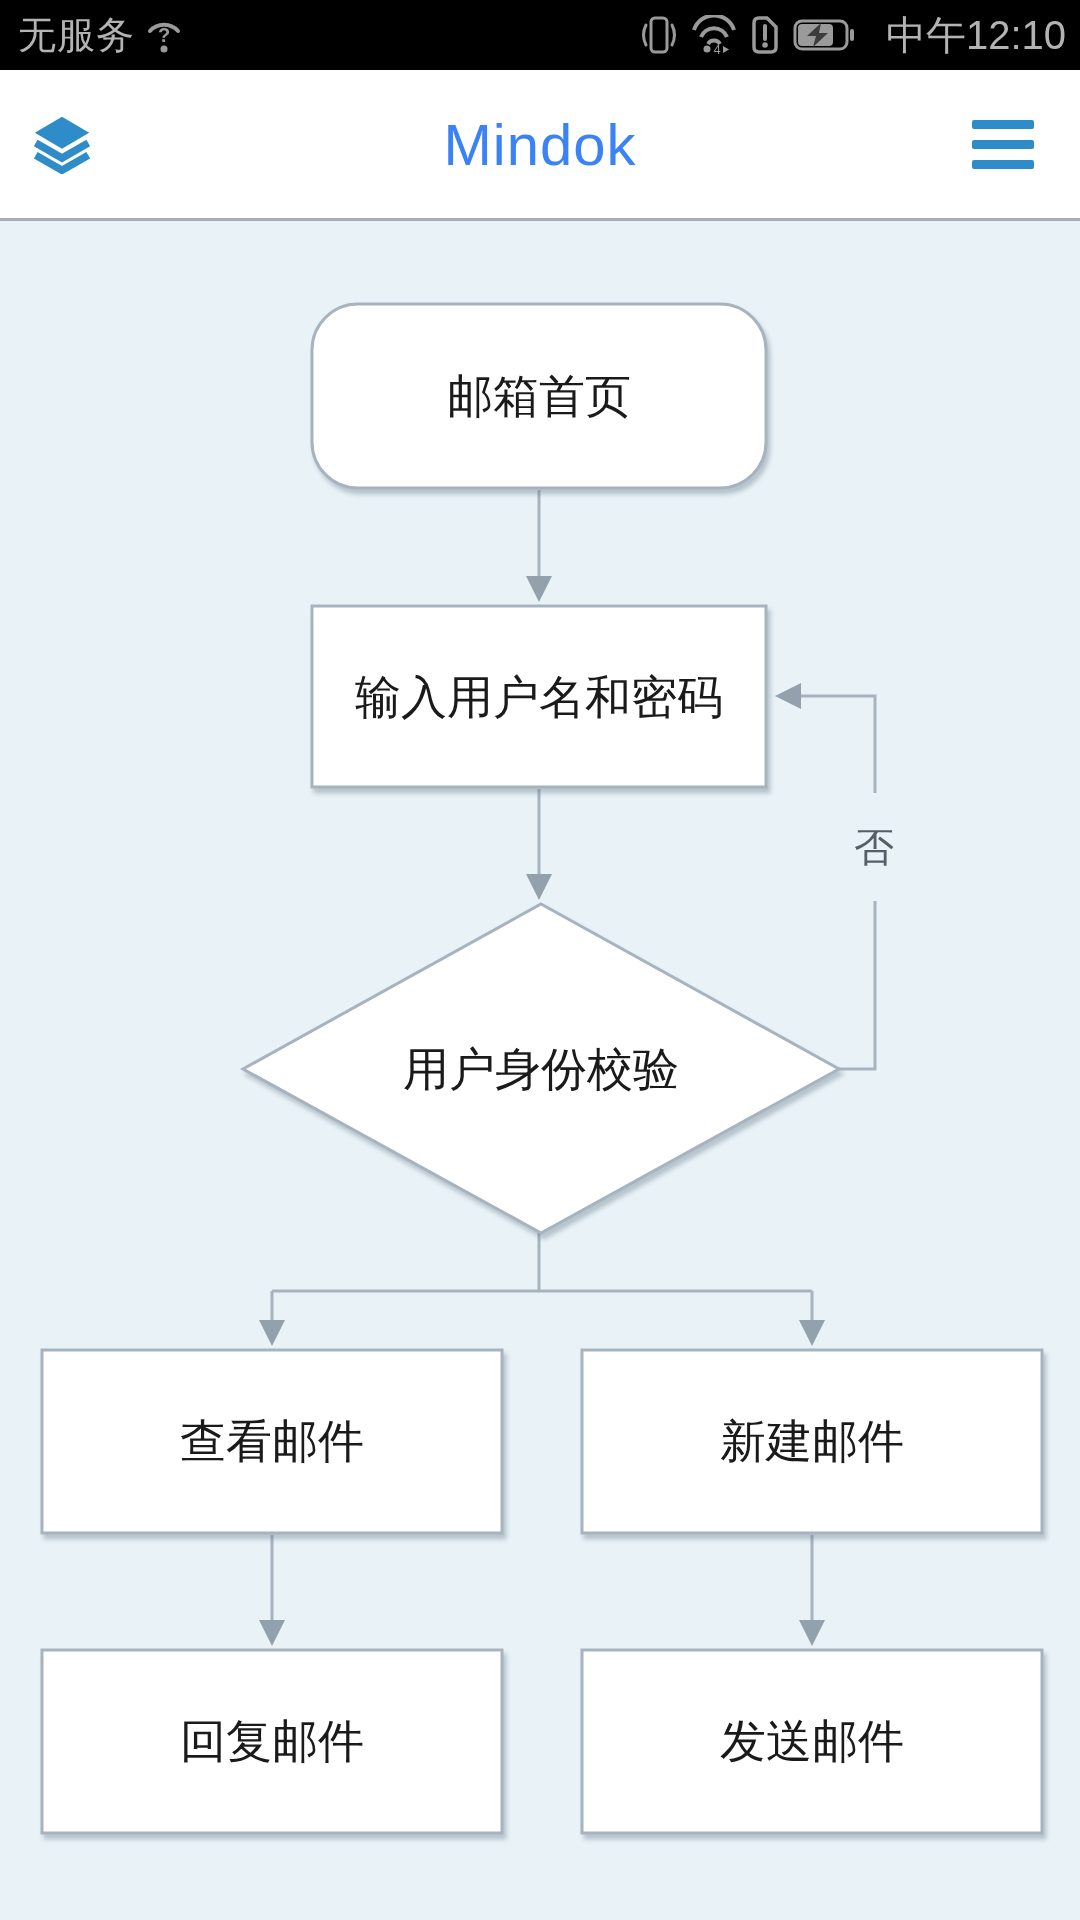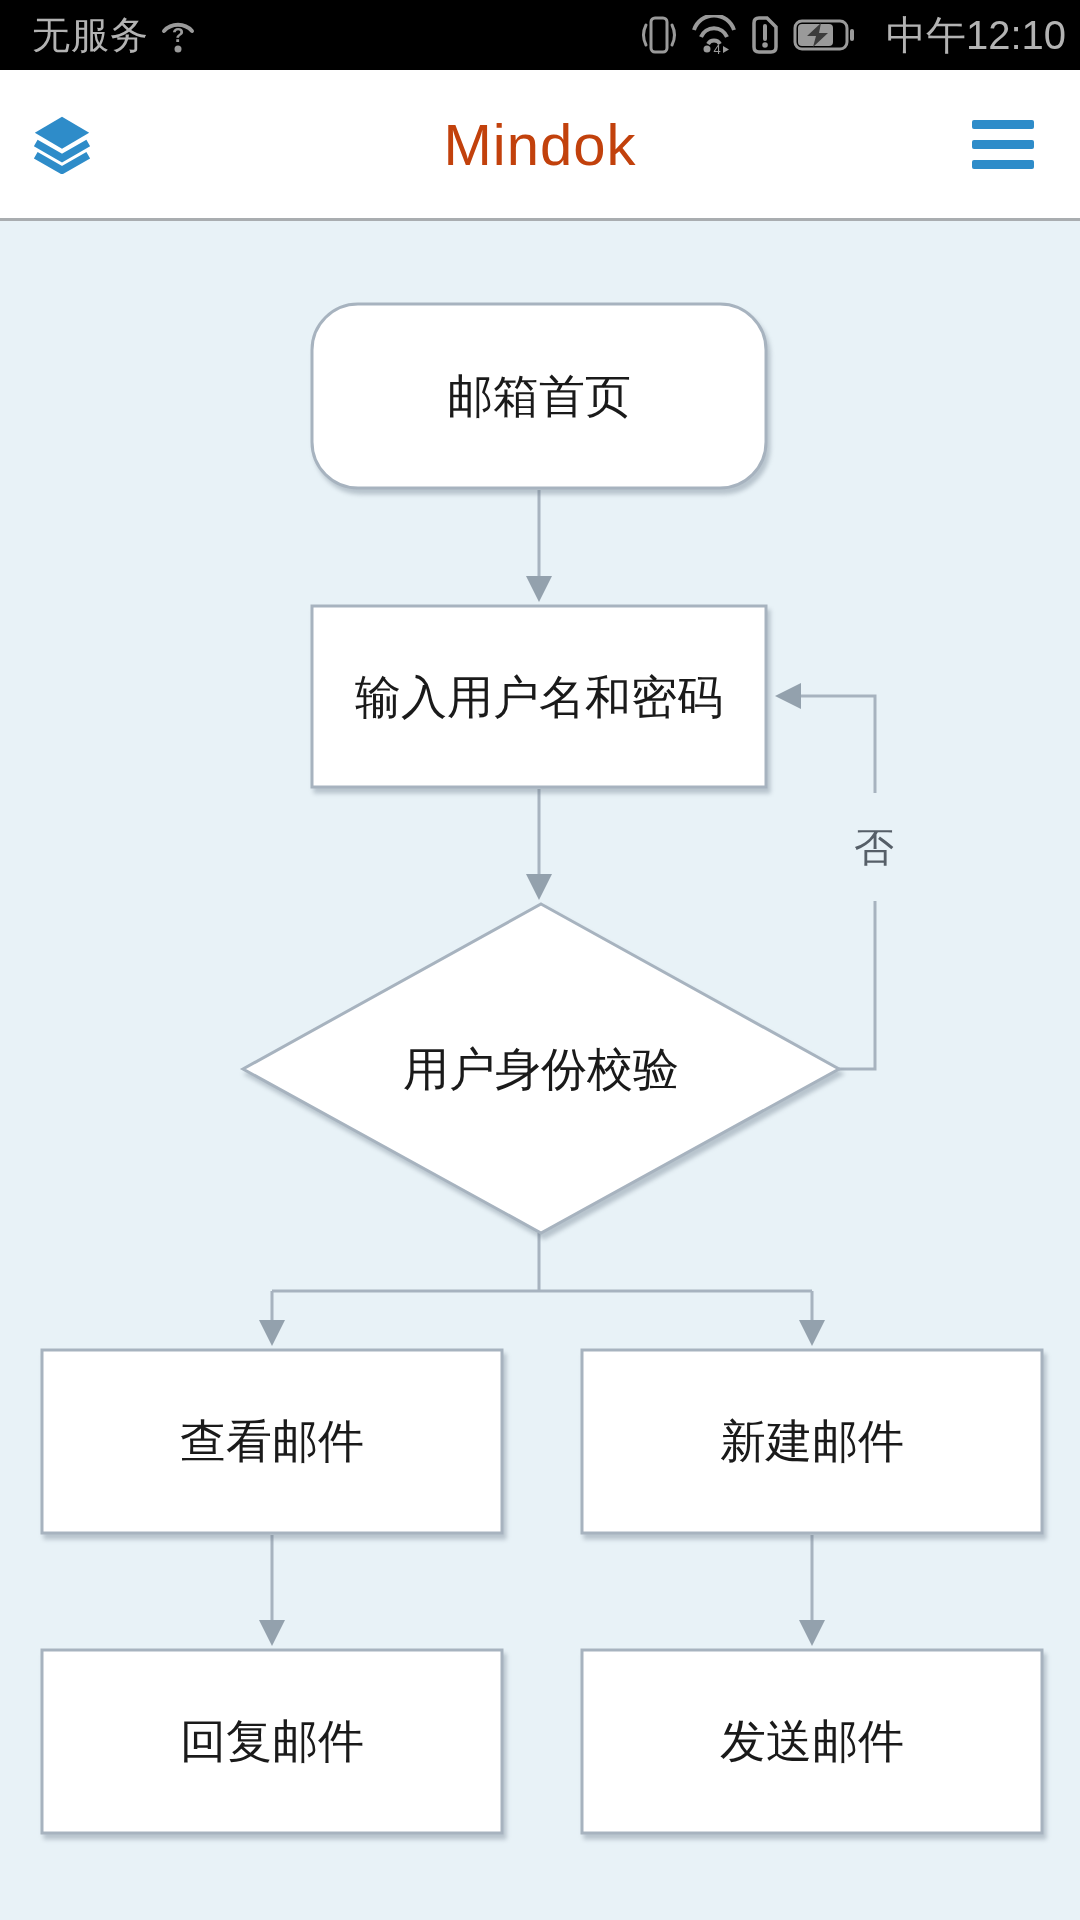--- a/index.html
+++ b/index.html
@@ -6,36 +6,36 @@
   #screen{
     position:relative;width:1080px;height:1920px;overflow:hidden;
     background:#e8f2f7;
     font-family:"Liberation Sans",sans-serif;
   }
   
   #status-bar{
     position:absolute;top:0;left:0;width:1080px;height:70px;
     background:#000;color:#b3b3b3;
     display:flex;align-items:center;justify-content:space-between;
-    box-sizing:border-box;padding:0 14px 0 32px;
+    box-sizing:border-box;padding:0 14px 0 18px;
   }
   .sb-left,.sb-right{display:flex;align-items:center;gap:12px;}
   .sb-carrier{font-size:38px;letter-spacing:1px;}
   .sb-time{font-size:40px;margin-left:19px;}
   .sb-icon{display:block;}
   
   #app-header{
     position:absolute;top:70px;left:0;width:1080px;height:148px;
     background:#ffffff;border-bottom:3px solid #a9adb0;box-sizing:content-box;
   }
   #logo-btn{position:absolute;left:32px;top:44px;width:60px;height:60px;background:none;border:none;padding:0;cursor:pointer;}
   #app-title{
     position:absolute;left:0;top:0;width:100%;height:148px;
     display:flex;align-items:center;justify-content:center;
-    font-size:58px;color:#c2410c;letter-spacing:1px;
+    font-size:58px;color:#3b82f6;letter-spacing:1px;
   }
   #menu-btn{
     position:absolute;right:46px;top:50px;width:62px;height:49px;
     background:none;border:none;padding:0;cursor:pointer;
     display:flex;flex-direction:column;justify-content:space-between;
   }
   #menu-btn span{display:block;width:62px;height:9px;background:#2e8cc9;border-radius:2px;}
   
   #canvas{position:absolute;top:221px;left:0;}
   .shape{filter:drop-shadow(3px 5px 2px rgba(105,122,138,0.38));}

